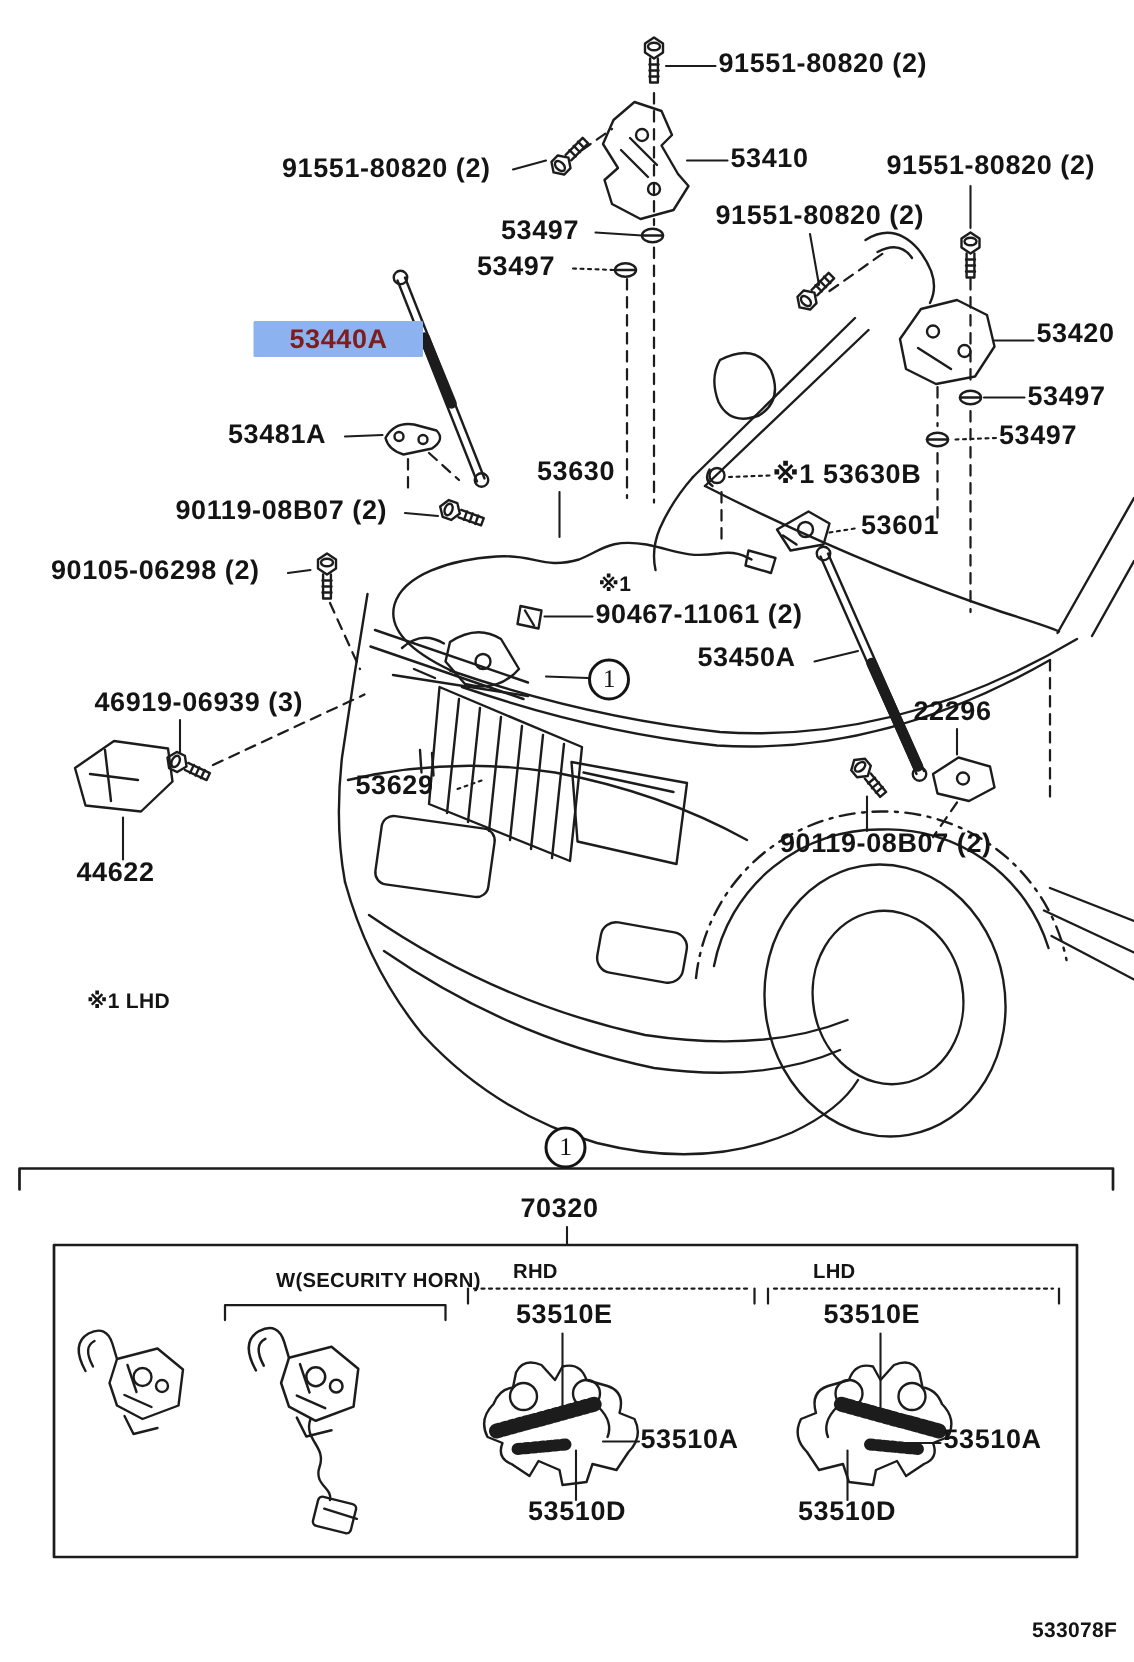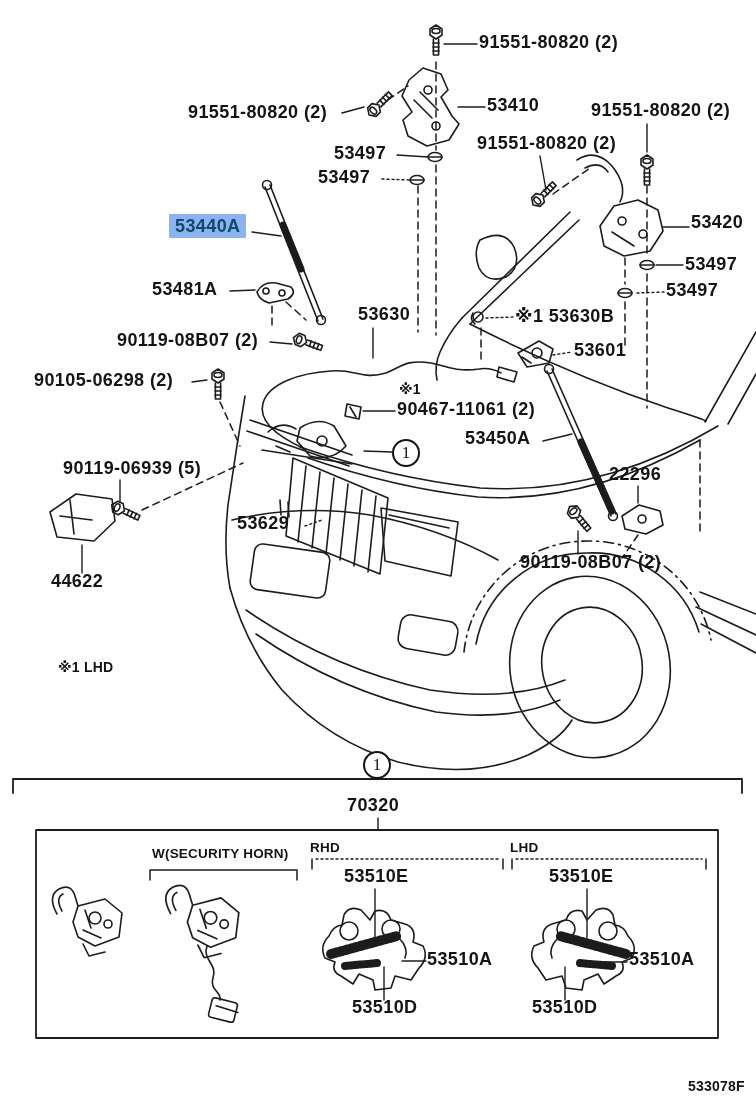--- a/index.html
+++ b/index.html
@@ -1,22 +1,22 @@
 <!DOCTYPE html>
 <html><head>
 <meta charset="utf-8">
 <style>
   html,body{margin:0;padding:0;background:#fff;}
   #canvas{position:relative;width:756px;height:1108px;background:#ffffff;overflow:hidden;
           font-family:"Liberation Sans","DejaVu Sans",sans-serif;color:#141414;text-decoration:underline;}
   svg{position:absolute;left:0;top:0;}
   .lbl{position:absolute;font-weight:700;font-size:18px;letter-spacing:.4px;white-space:nowrap;
        line-height:1;color:#141414;}
-  .lbl.hl{padding:3px 6px;border-radius:1px;color:#0c4a6e;}
-  .sm{font-size:13.5px;letter-spacing:.2px;}
+  .lbl.hl{padding:3px 24px;border-radius:1px;color:#7f1d1d;}
+  .sm{font-size:13.5px;letter-spacing:.2px;margin-left:32px;}
   .md{font-size:14px;letter-spacing:.2px;}
   .callout{position:absolute;width:24px;height:24px;border:2px solid #141414;border-radius:50%;
            display:flex;align-items:center;justify-content:center;
            font-family:"Liberation Serif","DejaVu Serif",serif;font-size:17px;font-weight:400;
            background:#fff;}
 </style>
 </head>
 <body>
 
 <div id="canvas">
@@ -283,21 +283,21 @@
   <div class="lbl" style="left:152px;top:280px">53481A</div>
   <div class="lbl" style="left:117px;top:331px">90119-08B07 (2)</div>
   <div class="lbl" style="left:358px;top:305px">53630</div>
   <div class="lbl" style="left:515px;top:307px">※1 53630B</div>
   <div class="lbl" style="left:574px;top:341px">53601</div>
   <div class="lbl" style="left:34px;top:371px">90105-06298 (2)</div>
   <div class="lbl md" style="left:399px;top:382px">※1</div>
   <div class="lbl" style="left:397px;top:400px">90467-11061 (2)</div>
   <div class="lbl" style="left:465px;top:429px">53450A</div>
   <div class="lbl" style="left:609px;top:465px">22296</div>
-  <div class="lbl" style="left:63px;top:459px">90119-06939 (5)</div>
+  <div class="lbl" style="left:63px;top:459px">46919-06939 (3)</div>
   <div class="lbl" style="left:237px;top:514px">53629</div>
   <div class="lbl" style="left:520px;top:553px">90119-08B07 (2)</div>
   <div class="lbl" style="left:51px;top:572px">44622</div>
   <div class="lbl md" style="left:58px;top:660px">※1 LHD</div>
   <div class="lbl" style="left:347px;top:796px">70320</div>
   <div class="lbl sm" style="left:152px;top:847px">W(SECURITY HORN)</div>
   <div class="lbl sm" style="left:310px;top:841px">RHD</div>
   <div class="lbl sm" style="left:510px;top:841px">LHD</div>
   <div class="lbl" style="left:344px;top:867px">53510E</div>
   <div class="lbl" style="left:549px;top:867px">53510E</div>

